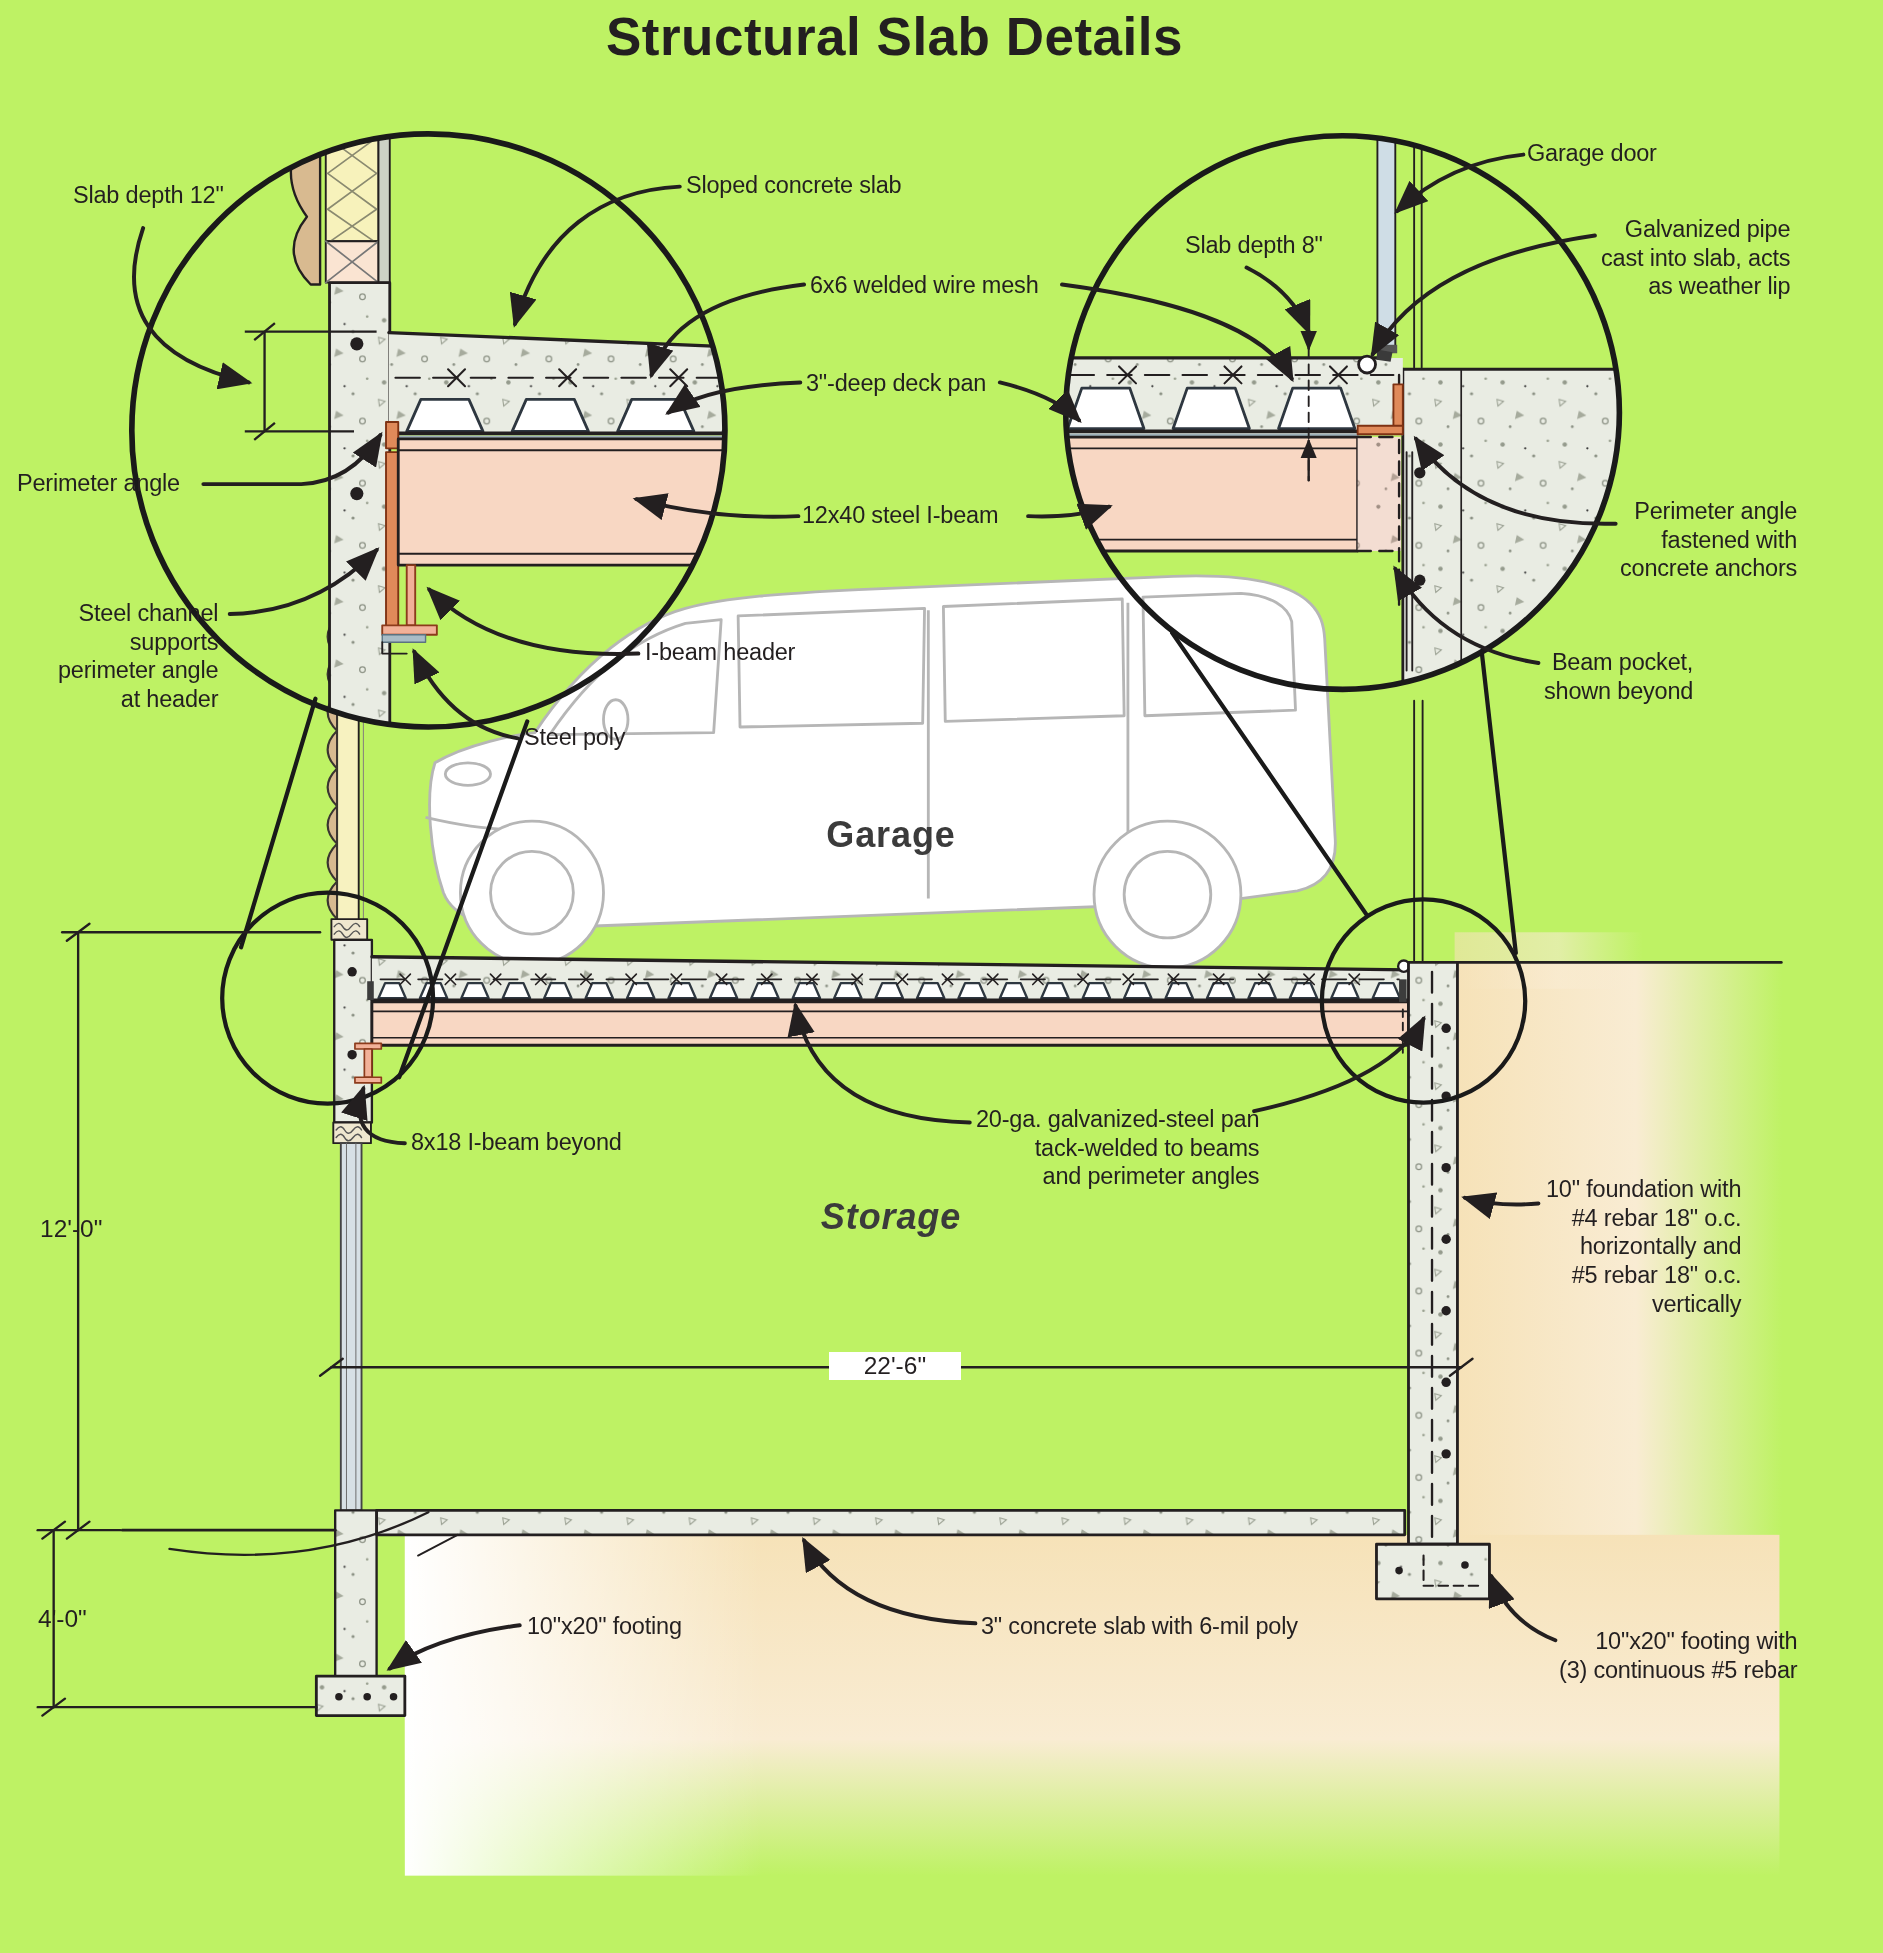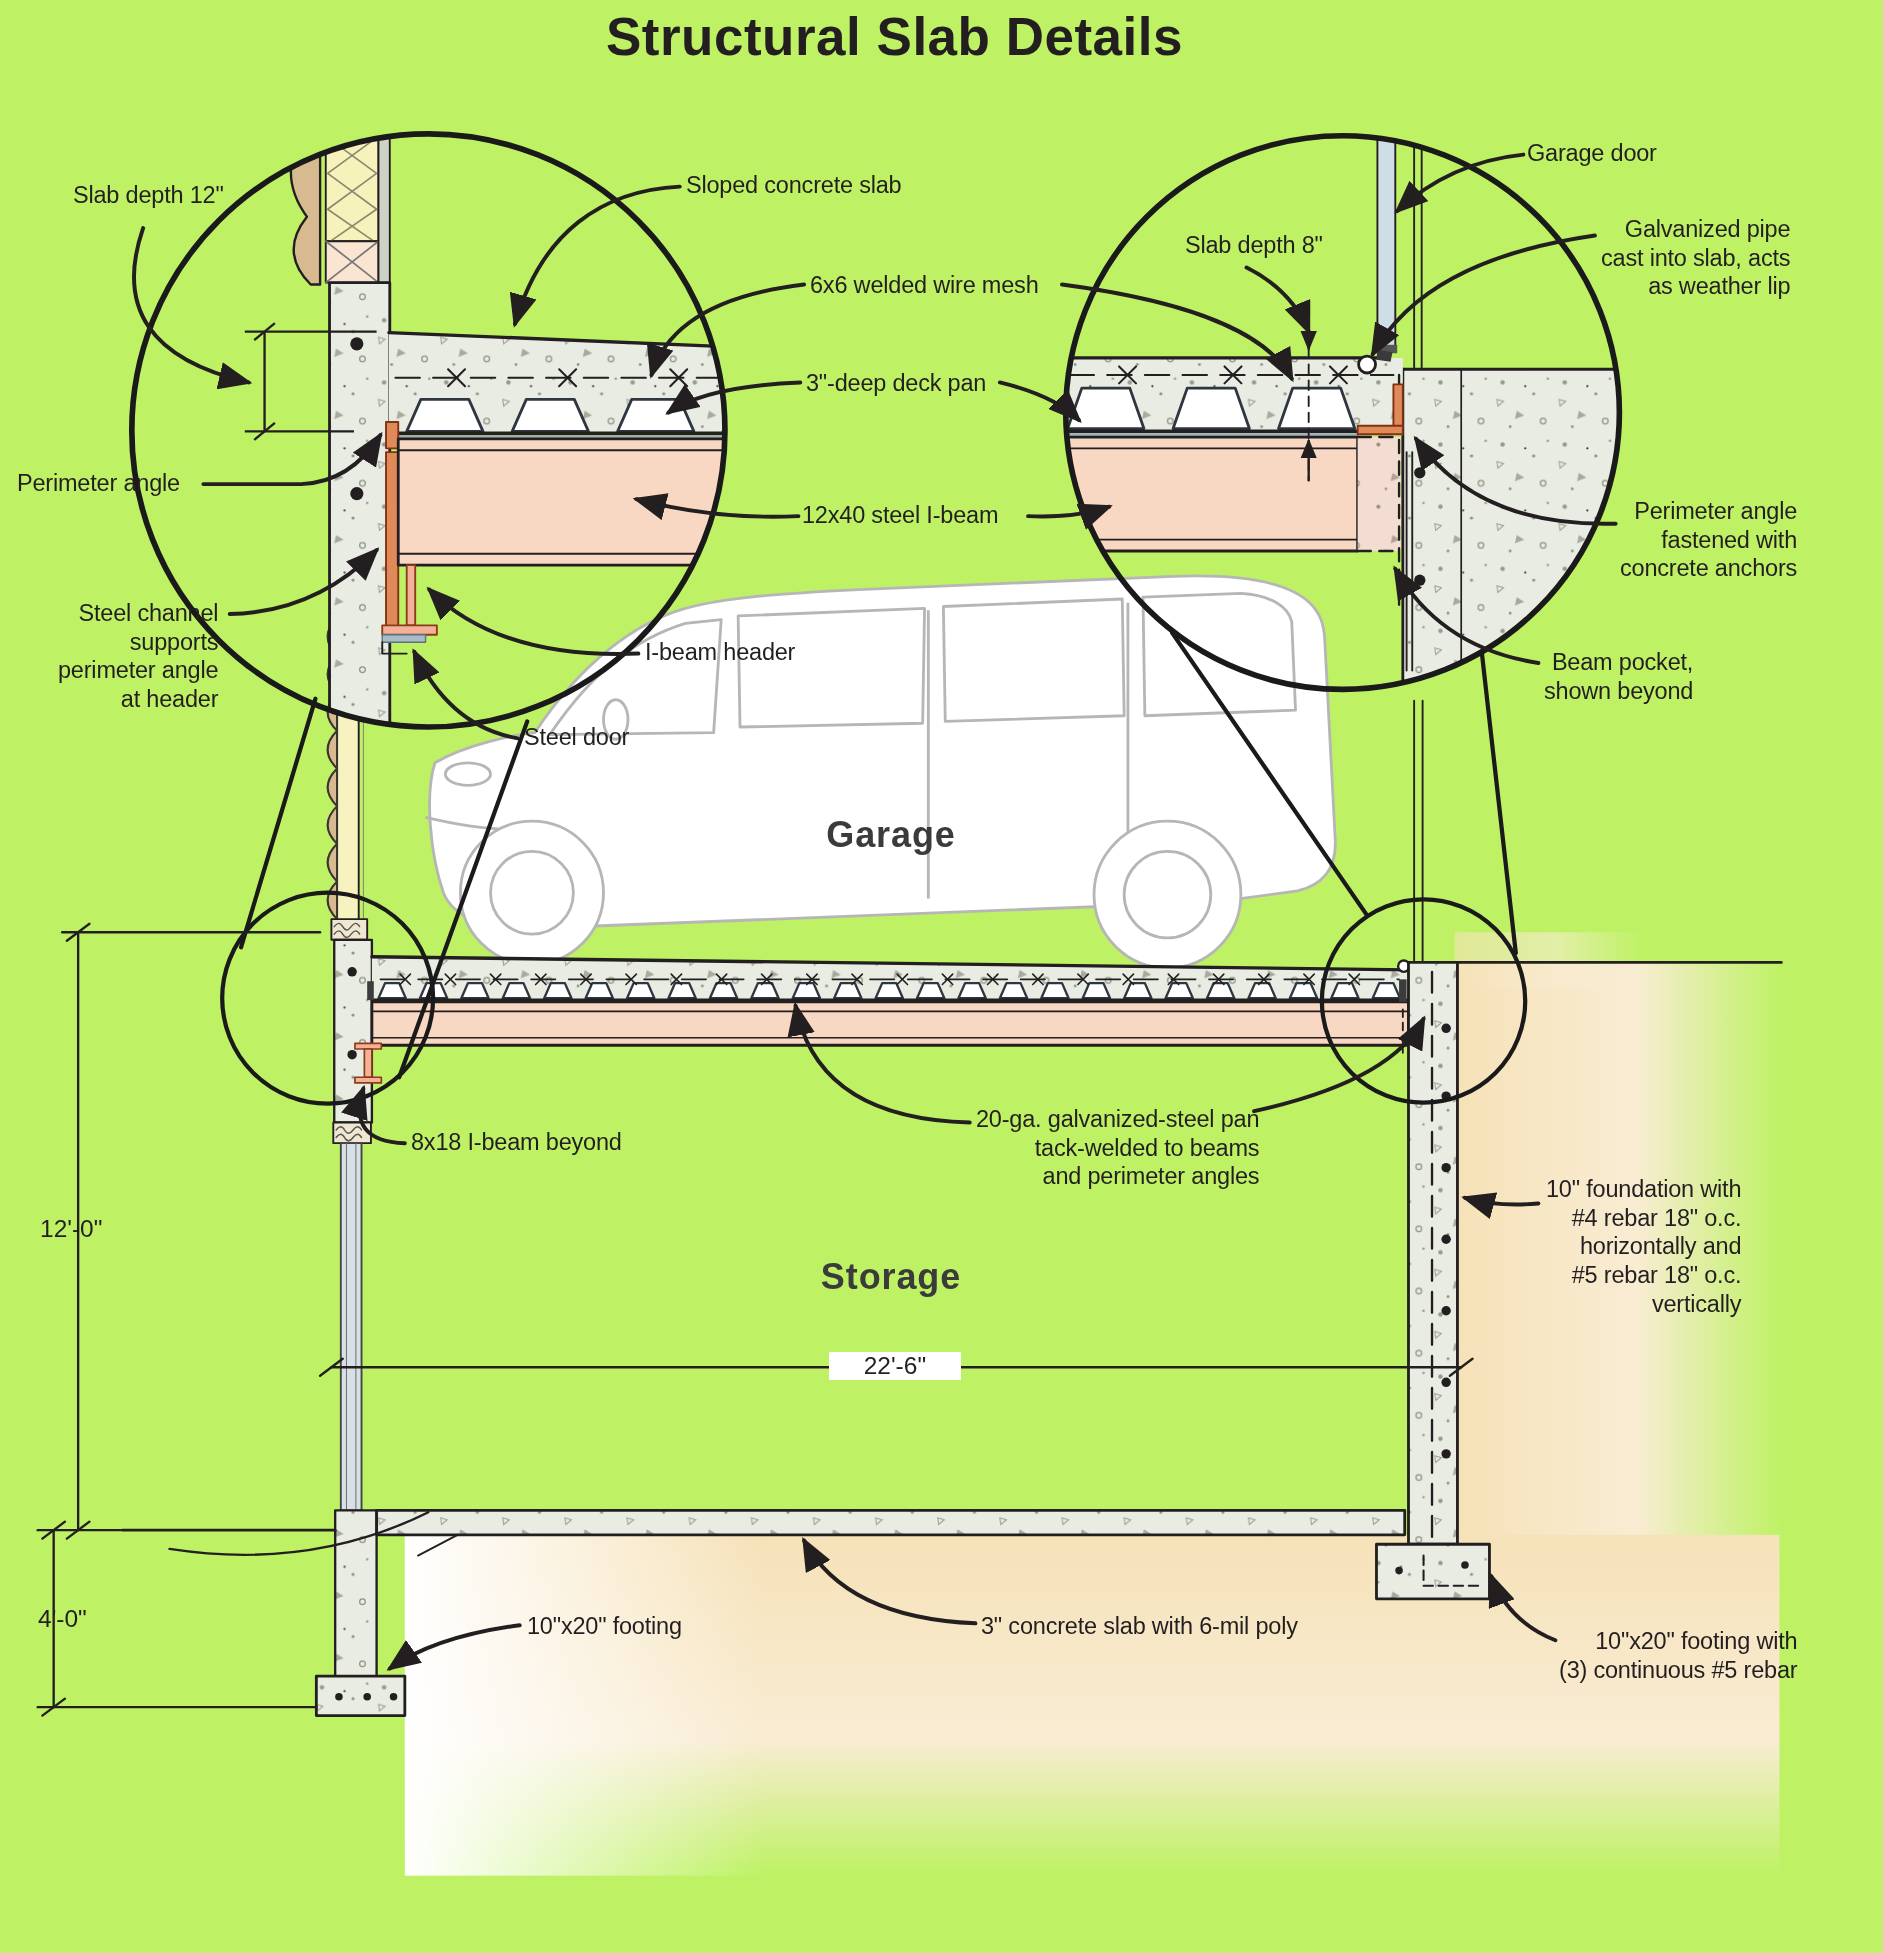--- a/index.html
+++ b/index.html
@@ -370,35 +370,35 @@
 <div class="lbl" style="left:686px;top:171px;">Sloped concrete slab</div>
 <div class="lbl" style="left:810px;top:271px;">6x6 welded wire mesh</div>
 <div class="lbl" style="left:806px;top:369px;">3"-deep deck pan</div>
 <div class="lbl" style="left:802px;top:501px;">12x40 steel I-beam</div>
 <div class="lbl" style="left:17px;top:469px;">Perimeter angle</div>
 <div class="lbl" style="left:58px;top:599px;">Steel channel
 supports
 perimeter angle
 at header</div>
 <div class="lbl" style="left:645px;top:638px;">I-beam header</div>
-<div class="lbl" style="left:524px;top:723px;">Steel door</div>
+<div class="lbl" style="left:524px;top:723px;">Steel poly</div>
 
 <div class="lbl" style="left:1527px;top:139px;">Garage door</div>
 <div class="lbl" style="left:1185px;top:231px;">Slab depth 8"</div>
 <div class="lbl" style="left:1601px;top:215px;">Galvanized pipe
 cast into slab, acts
 as weather lip</div>
 <div class="lbl" style="left:1620px;top:497px;">Perimeter angle
 fastened with
 concrete anchors</div>
 <div class="lbl" style="left:1544px;top:648px;">Beam pocket,
 shown beyond</div>
 
 <div class="room" style="left:797px;top:814px;">Garage</div>
-<div class="room" style="left:797px;top:1256px;">Storage</div>
+<div class="room" style="left:797px;top:1196px;font-style:italic;">Storage</div>
 
 <div class="lbl" style="left:411px;top:1128px;">8x18 I-beam beyond</div>
 <div class="lbl" style="left:976px;top:1105px;">20-ga. galvanized-steel pan
 tack-welded to beams
 and perimeter angles</div>
 <div class="lbl" style="left:1546px;top:1175px;">10" foundation with
 #4 rebar 18" o.c.
 horizontally and
 #5 rebar 18" o.c.
 vertically</div>

